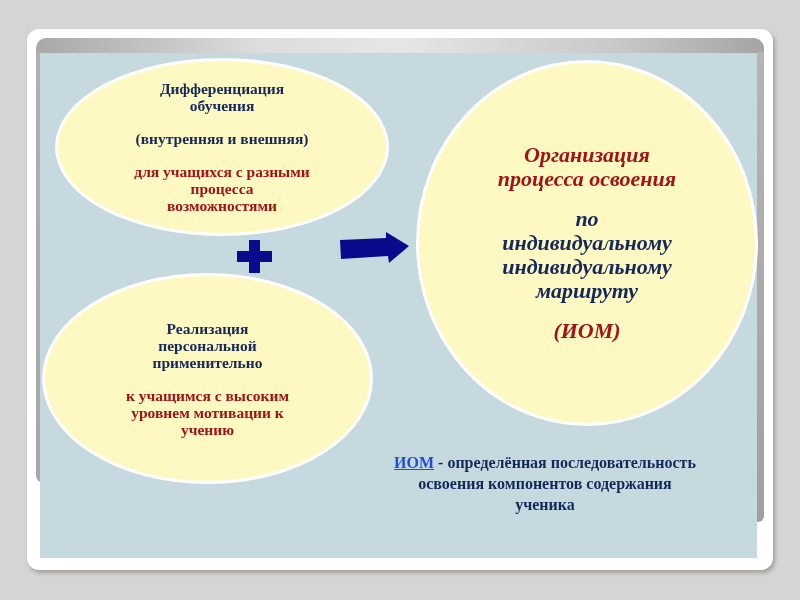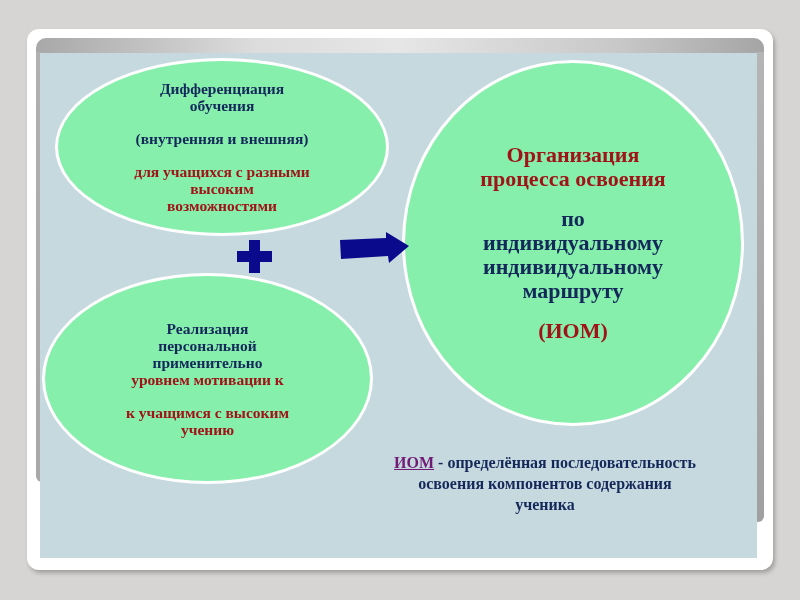--- a/index.html
+++ b/index.html
@@ -27,67 +27,67 @@
     .side-right {
       position:absolute; left:757px; top:52px; width:7px; height:470px;
       background: linear-gradient(180deg,#b5b5b5,#a0a0a0);
       border-radius:0 0 6px 0;
     }
     .content {
       position:absolute; left:40px; top:53px; width:717px; height:505px;
       background:#c6d9df;
     }
     .shape {
-      position:absolute; background:#86efac;
+      position:absolute; background:#fef9c3;
       border:3px solid #ffffff; box-sizing:border-box;
       display:flex; flex-direction:column; align-items:center; justify-content:center;
       text-align:center; font-weight:bold;
     }
     .ell-top { left:55px; top:58px; width:334px; height:178px; border-radius:50%; }
     .ell-bot { left:42px; top:273px; width:331px; height:211px; border-radius:50%; }
-    .circle { left:402px; top:60px; width:342px; height:366px; border-radius:50%; }
+    .circle { left:416px; top:60px; width:342px; height:366px; border-radius:50%;font-style:italic; }
     .navy { color:#14285a; }
     .red { color:#a01418; }
     .t15 { font-size:15.5px; line-height:17px; }
     .t22 { font-size:22px; line-height:24px; }
     .gap { margin-top:16px; }
     .plus {
       position:absolute; left:237px; top:240px; width:35px; height:33px;
     }
     .arrow { position:absolute; left:340px; top:232px; width:70px; height:32px; }
     .def {
       position:absolute; left:345px; top:452px; width:400px;
       text-align:center; font-weight:bold; font-size:16px; line-height:21px; color:#14285a;
     }
-    .def .term { color:#701a75; text-decoration:underline; }
+    .def .term { color:#1d4ed8; text-decoration:underline; }
   </style>
 </head>
 <body>
 
 <div class="frame"></div>
 <div class="band"></div>
 <div class="side-left"></div>
 <div class="side-right"></div>
 <div class="content"></div>
 
 <div class="shape ell-top">
   <div class="t15 navy">Дифференциация</div>
   <div class="t15 navy">обучения</div>
   <div class="t15 navy gap">(внутренняя и внешняя)</div>
   <div class="t15 red gap">для учащихся с разными</div>
-  <div class="t15 red">высоким</div>
+  <div class="t15 red">процесса</div>
   <div class="t15 red">возможностями</div>
 </div>
 
 <div class="shape ell-bot">
   <div class="t15 navy">Реализация</div>
   <div class="t15 navy">персональной</div>
   <div class="t15 navy">применительно</div>
+  <div class="t15 red gap">к учащимся с высоким</div>
   <div class="t15 red">уровнем мотивации к</div>
-  <div class="t15 red gap">к учащимся с высоким</div>
   <div class="t15 red">учению</div>
 </div>
 
 <div class="shape circle">
   <div class="t22 red">Организация</div>
   <div class="t22 red">процесса освоения</div>
   <div class="t22 navy gap">по</div>
   <div class="t22 navy">индивидуальному</div>
   <div class="t22 navy">индивидуальному</div>
   <div class="t22 navy">маршруту</div>

